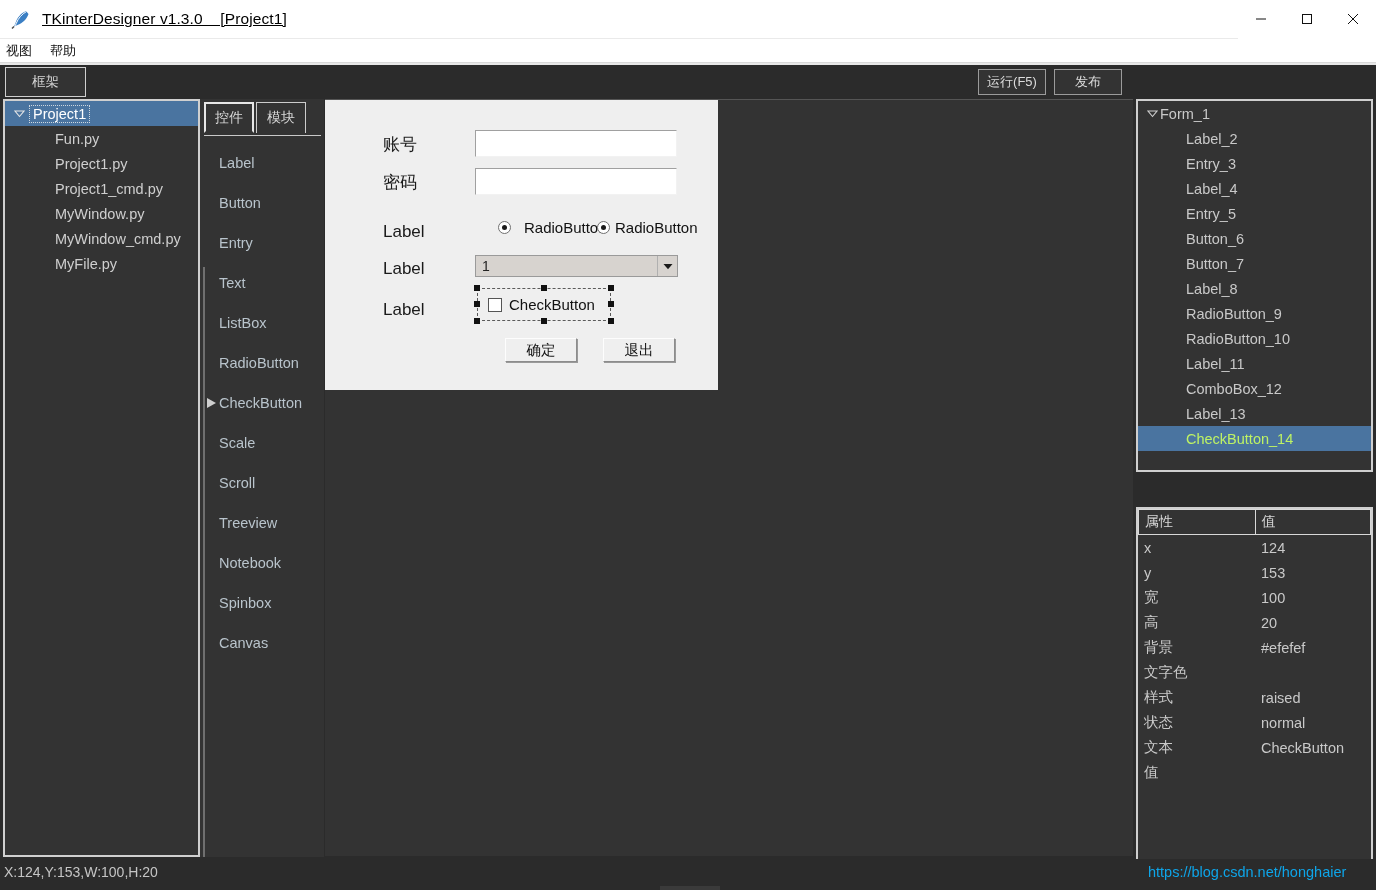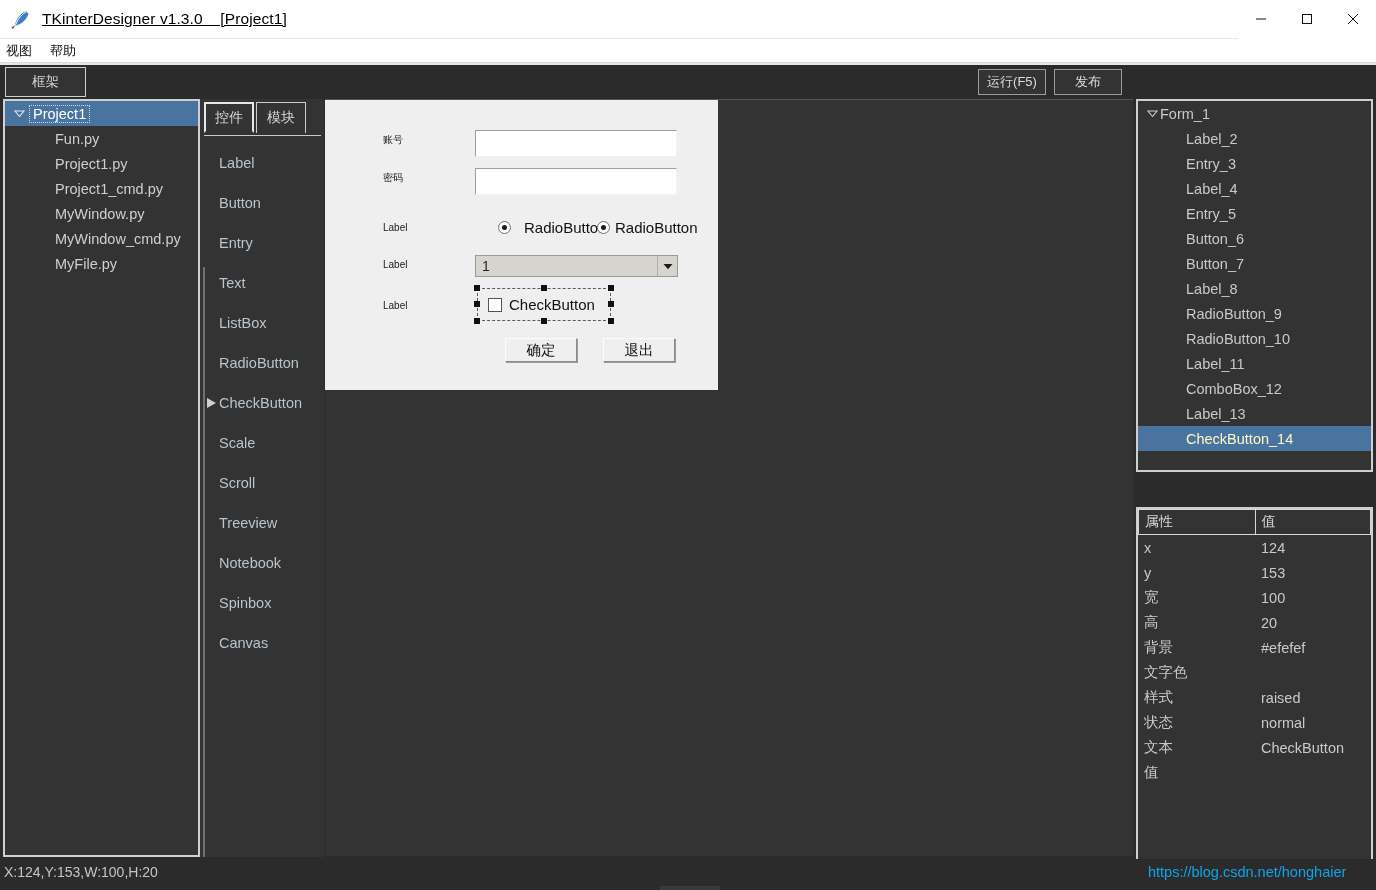--- a/index.html
+++ b/index.html
@@ -103,21 +103,21 @@
 
   
   .canvas {
     position: absolute; left: 325px; top: 36px; width: 808px; height: 757px;
     background: #333333; border-top: 1px solid #555;
   }
   .form {
     position: absolute; left: 0px; top: 0px; width: 393px; height: 290px;
     background: #efefef;
   }
-  .f-label { position: absolute; font-size: 10px; color: #1a1a1a; font-family: "Liberation Sans", sans-serif; }
+  .f-label { position: absolute; font-size: 17px; color: #1a1a1a; font-family: "Liberation Sans", sans-serif; }
   .f-entry {
     position: absolute; background: #ffffff;
     border: 1px solid #a0a0a0; border-right-color:#f2f2f2; border-bottom-color:#f2f2f2;
   }
   .f-radio { position: absolute; display: flex; align-items: center; font-size: 15px; color: #111; white-space: nowrap; overflow: hidden; }
   .radio-dot {
     width: 13px; height: 13px; border-radius: 50%; background: #fff;
     border: 1px solid #707070; margin-right: 5px; position: relative; flex: 0 0 auto;
   }
   .radio-dot::after {
@@ -151,21 +151,21 @@
 
   
   .objpanel {
     position: absolute; left: 1136px; top: 36px; width: 237px; height: 373px;
     background: #333333; border: 2px solid #cfcfcf;
   }
   .obj-row {
     height: 25px; display: flex; align-items: center;
     font-size: 14.5px; color: #c9c9c9; padding-left: 6px; white-space: nowrap;
   }
-  .obj-row.selected { background: #4a74a0; color: #fef9c3; }
+  .obj-row.selected { background: #4a74a0; color: #bef264; }
   .obj-child { padding-left: 48px; }
 
   .proppanel {
     position: absolute; left: 1136px; top: 444px; width: 237px; height: 410px;
     background: #333333; border: 2px solid #cfcfcf;
   }
   .prop-head { display: flex; height: 26px; }
   .prop-head .ph {
     background: #333333; border: 1px solid #d8d8d8;
     display: flex; align-items: center; padding-left: 6px;

